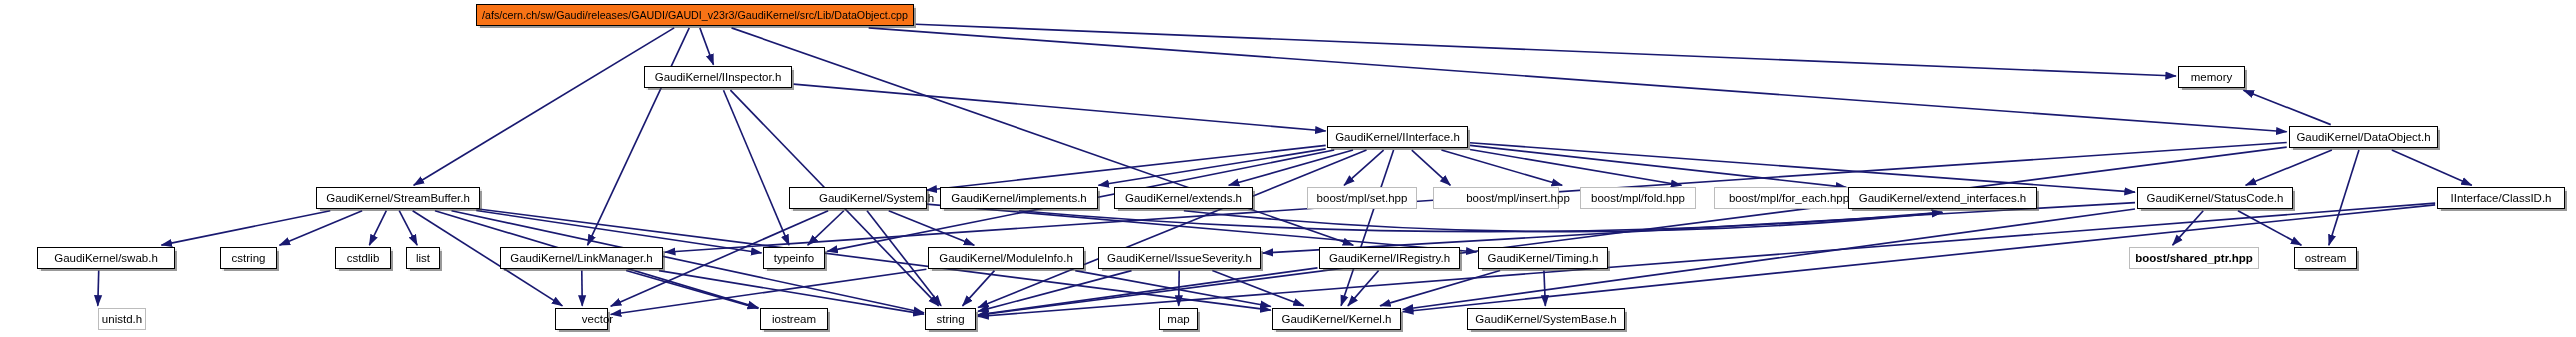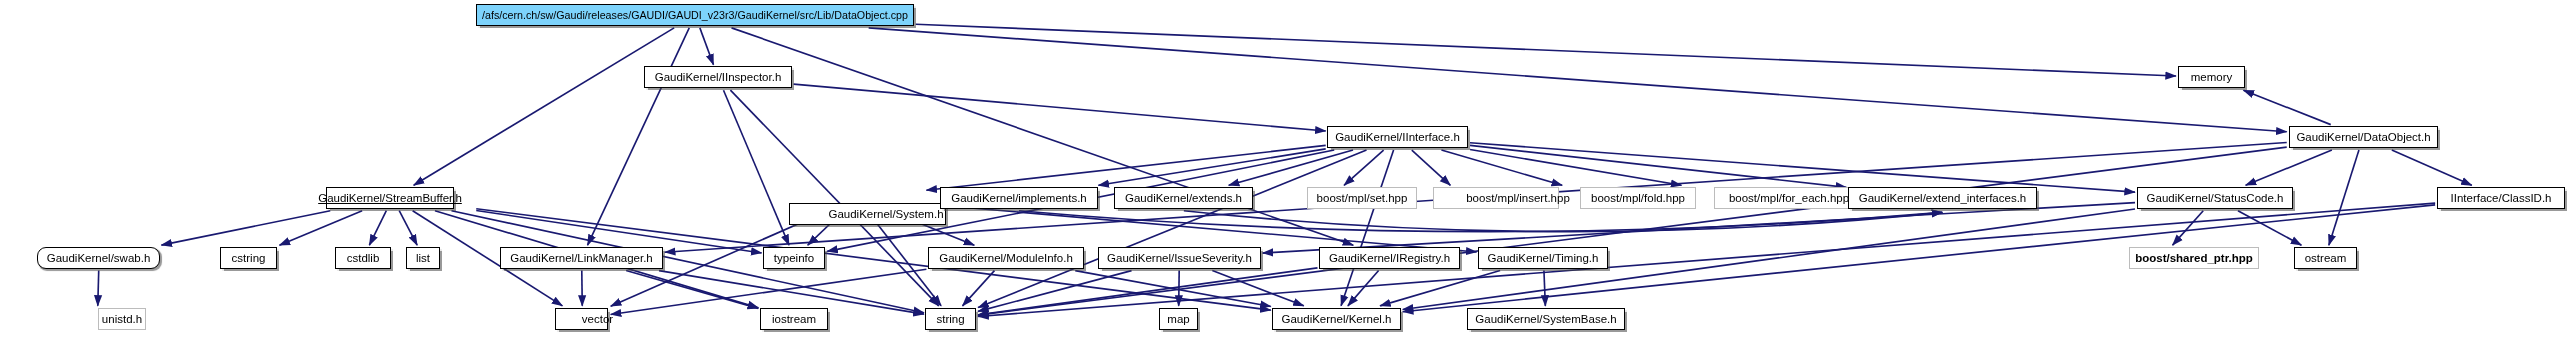--- a/index.html
+++ b/index.html
@@ -6,21 +6,21 @@
   html,body { background:#ffffff; font-family:"Liberation Sans", sans-serif; }
   .canvas { position:relative; width:2576px; height:337px; background:#ffffff; overflow:hidden; }
   svg.edges-layer { position:absolute; left:0; top:0; z-index:1; }
   .node {
     position:absolute; height:22px; z-index:2;
     display:flex; align-items:center; justify-content:center;
     white-space:nowrap; font-size:11.5px; color:#000;
     background:#ffffff; border:1.6px solid #000000;
     box-shadow:1.6px 1.6px 0.8px rgba(70,70,70,0.55);
   }
-  .node.main { background:#7dd3fc; font-size:10.7px; }
+  .node.main { background:#f97316; font-size:10.7px; }
   .node.external { border-color:#bcbcbc; box-shadow:none;margin-left:32px; }
   .node.header { cursor:pointer; }
 </style>
 </head>
 <body>
 
 <div class="canvas">
   <svg class="edges-layer" width="2576" height="337" viewBox="0 0 3140 411">
     <defs>
       <marker id="arrow" markerUnits="userSpaceOnUse" markerWidth="14" markerHeight="12" refX="13" refY="6" orient="auto">
@@ -92,32 +92,32 @@
         <path d="M2969,247.72222222222223 L1192,385.93333333333334" fill="none" stroke="#191970" stroke-width="2" marker-end="url(#arrow)"></path>
         <path d="M2969,249.78460725607607 L1710,380.16361394857347" fill="none" stroke="#191970" stroke-width="2" marker-end="url(#arrow)"></path>
       </g>
   </svg>
   <div id="nodes-layer">
       <div class="node main" style="left: 476px; top: 4.1px; width: 438px;">/afs/cern.ch/sw/Gaudi/releases/GAUDI/GAUDI_v23r3/GaudiKernel/src/Lib/DataObject.cpp</div>
       <div class="node header" style="left: 644px; top: 66px; width: 148px;">GaudiKernel/IInspector.h</div>
       <div class="node std" style="left: 2178px; top: 66px; width: 67px;">memory</div>
       <div class="node header" style="left: 1327px; top: 126px; width: 141px;">GaudiKernel/IInterface.h</div>
       <div class="node header" style="left: 2289px; top: 126px; width: 149px;">GaudiKernel/DataObject.h</div>
-      <div class="node header" style="left: 326px; top: 187px; width: 128px; text-decoration: underline;">GaudiKernel/StreamBuffer.h</div>
-      <div class="node header" style="left: 789px; top: 203px; width: 157px; padding-left: 37px;">GaudiKernel/System.h</div>
+      <div class="node header" style="left: 316px; top: 187px; width: 164px;">GaudiKernel/StreamBuffer.h</div>
+      <div class="node header" style="left: 789px; top: 187px; width: 138px; padding-left: 37px;">GaudiKernel/System.h</div>
       <div class="node header" style="left: 940px; top: 187px; width: 158px;">GaudiKernel/implements.h</div>
       <div class="node header" style="left: 1114px; top: 187px; width: 139px;">GaudiKernel/extends.h</div>
       <div class="node external" style="left: 1275px; top: 187px; width: 110px;">boost/mpl/set.hpp</div>
       <div class="node external" style="left: 1401px; top: 187px; width: 126px; padding-left: 44px;">boost/mpl/insert.hpp</div>
       <div class="node external" style="left: 1548px; top: 187px; width: 116px;">boost/mpl/fold.hpp</div>
       <div class="node external" style="left: 1682px; top: 187px; width: 150px;">boost/mpl/for_each.hpp</div>
       <div class="node header" style="left: 1848px; top: 187px; width: 189px;">GaudiKernel/extend_interfaces.h</div>
       <div class="node header" style="left: 2137px; top: 187px; width: 156px;">GaudiKernel/StatusCode.h</div>
       <div class="node header" style="left: 2437px; top: 187px; width: 128px;">IInterface/ClassID.h</div>
-      <div class="node header" style="left: 37px; top: 247px; width: 123px; border-radius: 9px;">GaudiKernel/swab.h</div>
+      <div class="node header" style="left: 37px; top: 247px; width: 138px;">GaudiKernel/swab.h</div>
       <div class="node std" style="left: 220px; top: 247px; width: 57px;">cstring</div>
       <div class="node std" style="left: 335px; top: 247px; width: 56px;">cstdlib</div>
       <div class="node std" style="left: 406px; top: 247px; width: 34px;">list</div>
       <div class="node header" style="left: 500px; top: 247px; width: 163px;">GaudiKernel/LinkManager.h</div>
       <div class="node std" style="left: 763px; top: 247px; width: 62px;">typeinfo</div>
       <div class="node header" style="left: 928px; top: 247px; width: 156px;">GaudiKernel/ModuleInfo.h</div>
       <div class="node header" style="left: 1098px; top: 247px; width: 163px;">GaudiKernel/IssueSeverity.h</div>
       <div class="node header" style="left: 1319px; top: 247px; width: 141px;">GaudiKernel/IRegistry.h</div>
       <div class="node header" style="left: 1478px; top: 247px; width: 130px;">GaudiKernel/Timing.h</div>
       <div class="node external" style="left: 2097px; top: 247px; width: 130px; font-weight: bold;">boost/shared_ptr.hpp</div>

